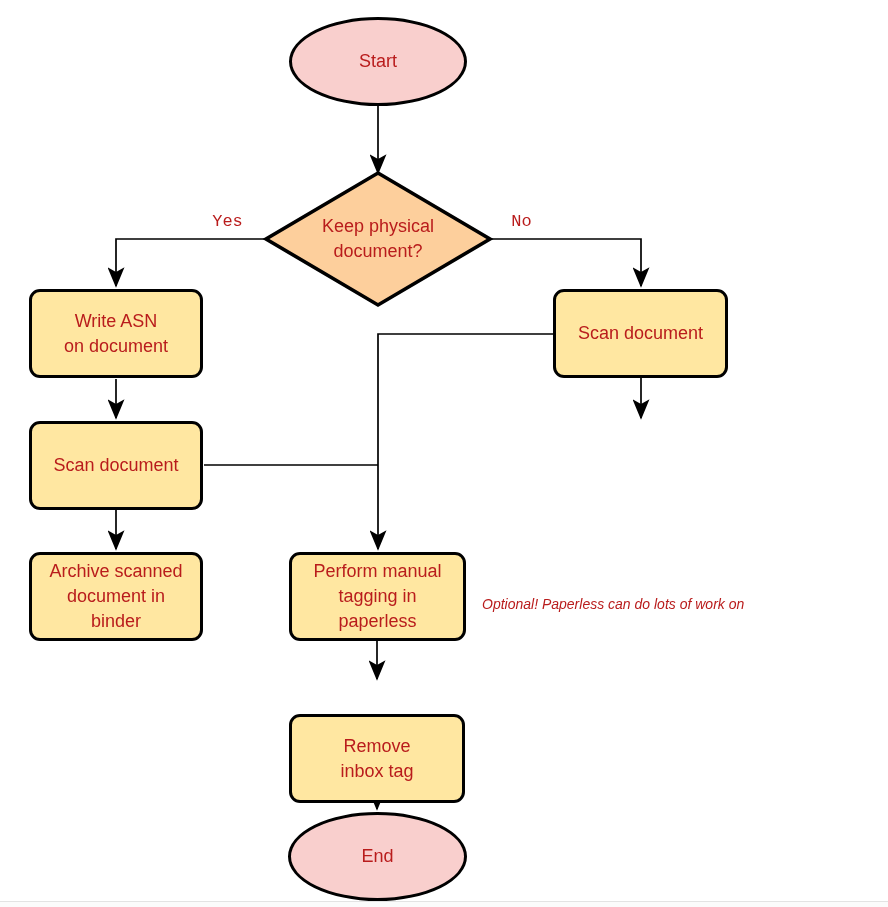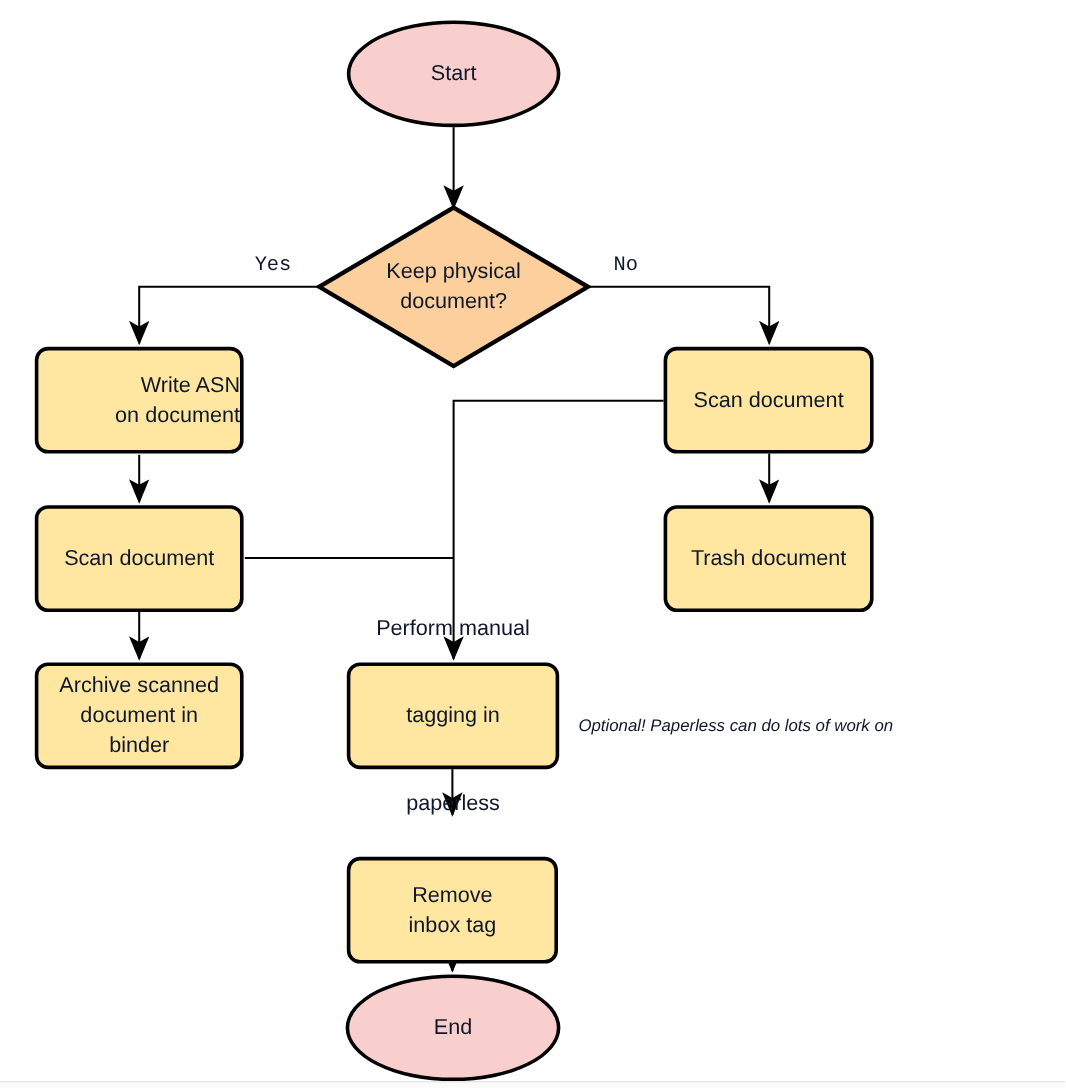--- a/index.html
+++ b/index.html
@@ -3,21 +3,21 @@
 <meta charset="utf-8">
 <style>
   html, body { margin: 0; padding: 0; background: #ffffff; }
   .canvas {
     position: relative;
     width: 888px;
     height: 907px;
     background: #ffffff;
     overflow: hidden;
     font-family: "Liberation Sans", sans-serif;
-    color: #0f172a;
+    color: #b91c1c;
   }
   svg.edges-layer {
     position: absolute;
     left: 0; top: 0;
     width: 888px; height: 907px;
   }
   .edge { stroke: #000000; stroke-width: 1.7; fill: none; }
   .node {
     position: absolute;
     box-sizing: border-box;
@@ -105,44 +105,41 @@
   </div>
 
   <div class="node decision-label" style="left:288px; top:205px; width:180px; height:68px;">
     <span class="line">Keep physical</span>
     <span class="line">document?</span>
   </div>
 
   <div class="edge-label" style="left:205px; top:213px; width:45px;">Yes</div>
   <div class="edge-label" style="left:499px; top:213px; width:45px;">No</div>
 
-  <div class="node process" style="left: 29px; top: 289px; width: 174px; height: 89px; background-color: rgb(255, 231, 161); align-items: flex-end;">
+  <div class="node process" style="left: 29px; top: 289px; width: 174px; height: 89px; background-color: rgb(255, 231, 161);">
     <span class="line">Write ASN</span>
     <span class="line">on document</span>
   </div>
 
   <div class="node process" style="left: 29px; top: 421px; width: 174px; height: 89px; background-color: rgb(255, 231, 161);">
     <span class="line">Scan document</span>
   </div>
 
   <div class="node process" style="left: 29px; top: 552px; width: 174px; height: 89px; background-color: rgb(255, 231, 161);">
     <span class="line">Archive scanned</span>
     <span class="line">document in</span>
     <span class="line">binder</span>
   </div>
 
   <div class="node process" style="left: 553px; top: 289px; width: 175px; height: 89px; background-color: rgb(255, 231, 161);">
     <span class="line">Scan document</span>
   </div>
 
-  <div class="node process" style="left: 553px; top: 421px; width: 175px; height: 89px; background-color: rgb(255, 231, 161);">
-    <span class="line">Trash document</span>
-  </div>
 
-  <div class="node process" style="left: 289px; top: 552px; width: 177px; height: 89px; background-color: rgb(255, 231, 161); gap: 48px;">
+  <div class="node process" style="left: 289px; top: 552px; width: 177px; height: 89px; background-color: rgb(255, 231, 161);">
     <span class="line">Perform manual</span>
     <span class="line">tagging in</span>
     <span class="line">paperless</span>
   </div>
 
   <div class="annotation" style="left:482px; top:592px;">
     <span class="line">Optional! Paperless can do lots of work on</span>
   </div>
 
   <div class="node process" style="left: 289px; top: 682px; width: 176px; height: 89px; background-color: rgb(255, 231, 161); margin-top: 32px;">

